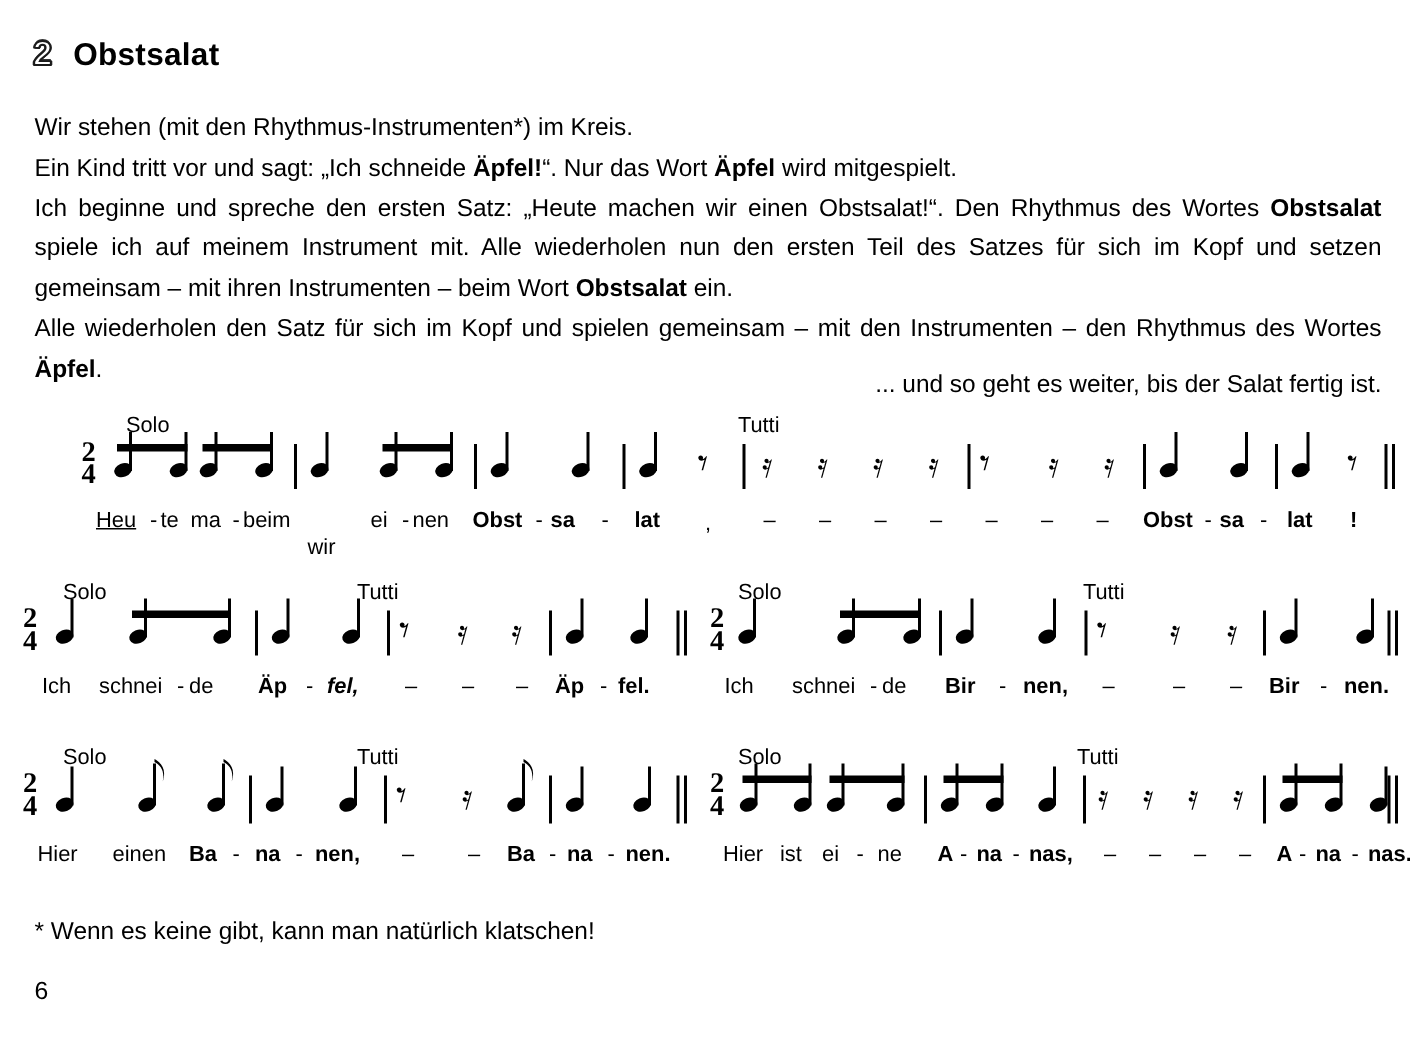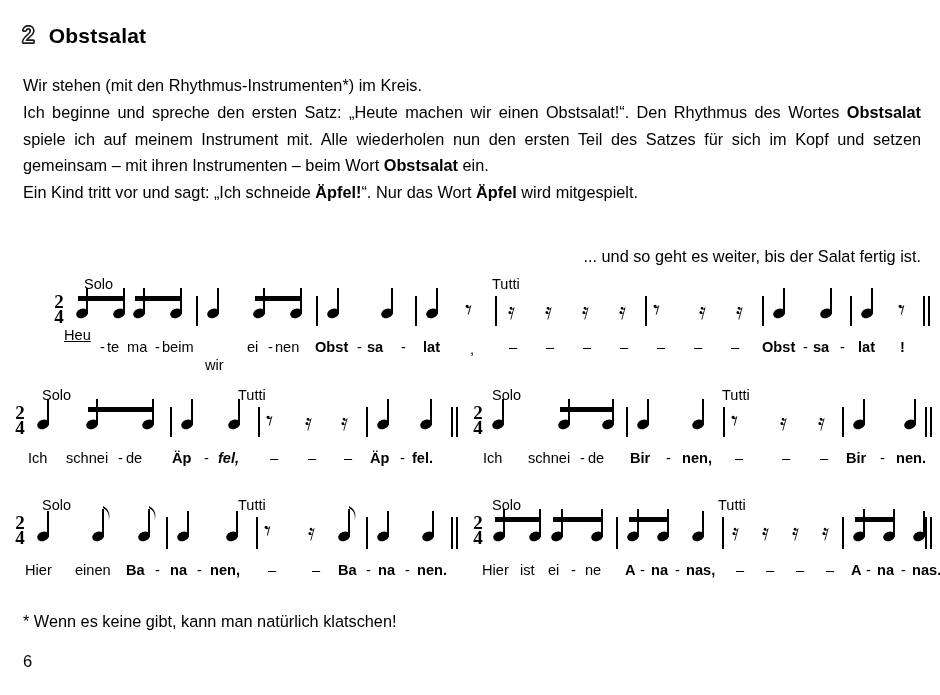--- a/index.html
+++ b/index.html
@@ -98,25 +98,28 @@
 
   <div class="heading">
     <div class="num-outline">2</div>
     <div class="heading-title">Obstsalat</div>
   </div>
 
   <div class="body-text">
     <p class="ptext">
       <span>Wir stehen (mit den Rhythmus-Instrumenten*) im Kreis.</span>
     </p>
+    <p class="ptext">
+      <span>Ein Kind tritt vor und sagt: „Ich schneide </span><b>Äpfel!</b><span>“. Nur das Wort </span><b>Äpfel</b><span> wird mitgespielt.</span>
+    </p>
     <p class="ptext just-nolast">
       <span>Ich beginne und spreche den ersten Satz: „Heute machen wir einen Obstsalat!“. Den Rhythmus des Wortes </span><b>Obstsalat</b><span> spiele ich auf meinem Instrument mit. Alle wiederholen nun den ersten Teil des Satzes für sich im Kopf und setzen gemeinsam – mit ihren Instrumenten – beim Wort </span><b>Obstsalat</b><span> ein.</span>
     </p>
-    <p class="ptext">
-      <span>Ein Kind tritt vor und sagt: „Ich schneide </span><b>Äpfel!</b><span>“. Nur das Wort </span><b>Äpfel</b><span> wird mitgespielt.</span>
+    <p class="ptext just-nolast">
+      <span>Alle wiederholen den Satz für sich im Kopf und spielen gemeinsam – mit den Instrumenten – den Rhythmus des Wortes </span><b>Äpfel</b><span>.</span>
     </p>
   </div>
 
   <div class="closing">... und so geht es weiter, bis der Salat fertig ist.</div>
 
   <div class="system" style="left:0;top:272px;width:940px;height:90px;">
 
     <div class="sys-label" style="left:84px;top:5px;">Solo</div>
     <div class="sys-label" style="left:492px;top:5px;">Tutti</div>
 
@@ -195,21 +198,21 @@
     </div>
     <div class="bar" style="left:850px;top:24px;height:30px;"></div>
     <div class="note" style="left:861px;top:46px;">
       <span class="head"></span>
         <span class="stem" style="height:26px;"></span>
     </div>
     <div class="qrest" style="left:898px;top:24px;">𝄾</div>
     <div class="dbar" style="left:923px;top:24px;height:30px;"></div>
     <div class="dbar" style="left:928px;top:24px;height:30px;"></div>
 
-    <div class="lyric" style="left:64px;top:56px;text-decoration:underline;">Heu</div>
+    <div class="lyric" style="left:64px;top:68px;text-decoration:underline;">Heu</div>
     <div class="dash" style="left:100px;top:68px;">-</div>
     <div class="lyric" style="left:107px;top:68px;">te</div>
     <div class="lyric" style="left:127px;top:68px;">ma</div>
     <div class="dash" style="left:155px;top:68px;">-</div>
     <div class="lyric" style="left:162px;top:68px;">beim</div>
     <div class="lyric" style="left:205px;top:86px;">wir</div>
     <div class="lyric" style="left:247px;top:68px;">ei</div>
     <div class="dash" style="left:268px;top:68px;">-</div>
     <div class="lyric" style="left:275px;top:68px;">nen</div>
     <div class="lyric b" style="left:315px;top:68px;">Obst</div>

